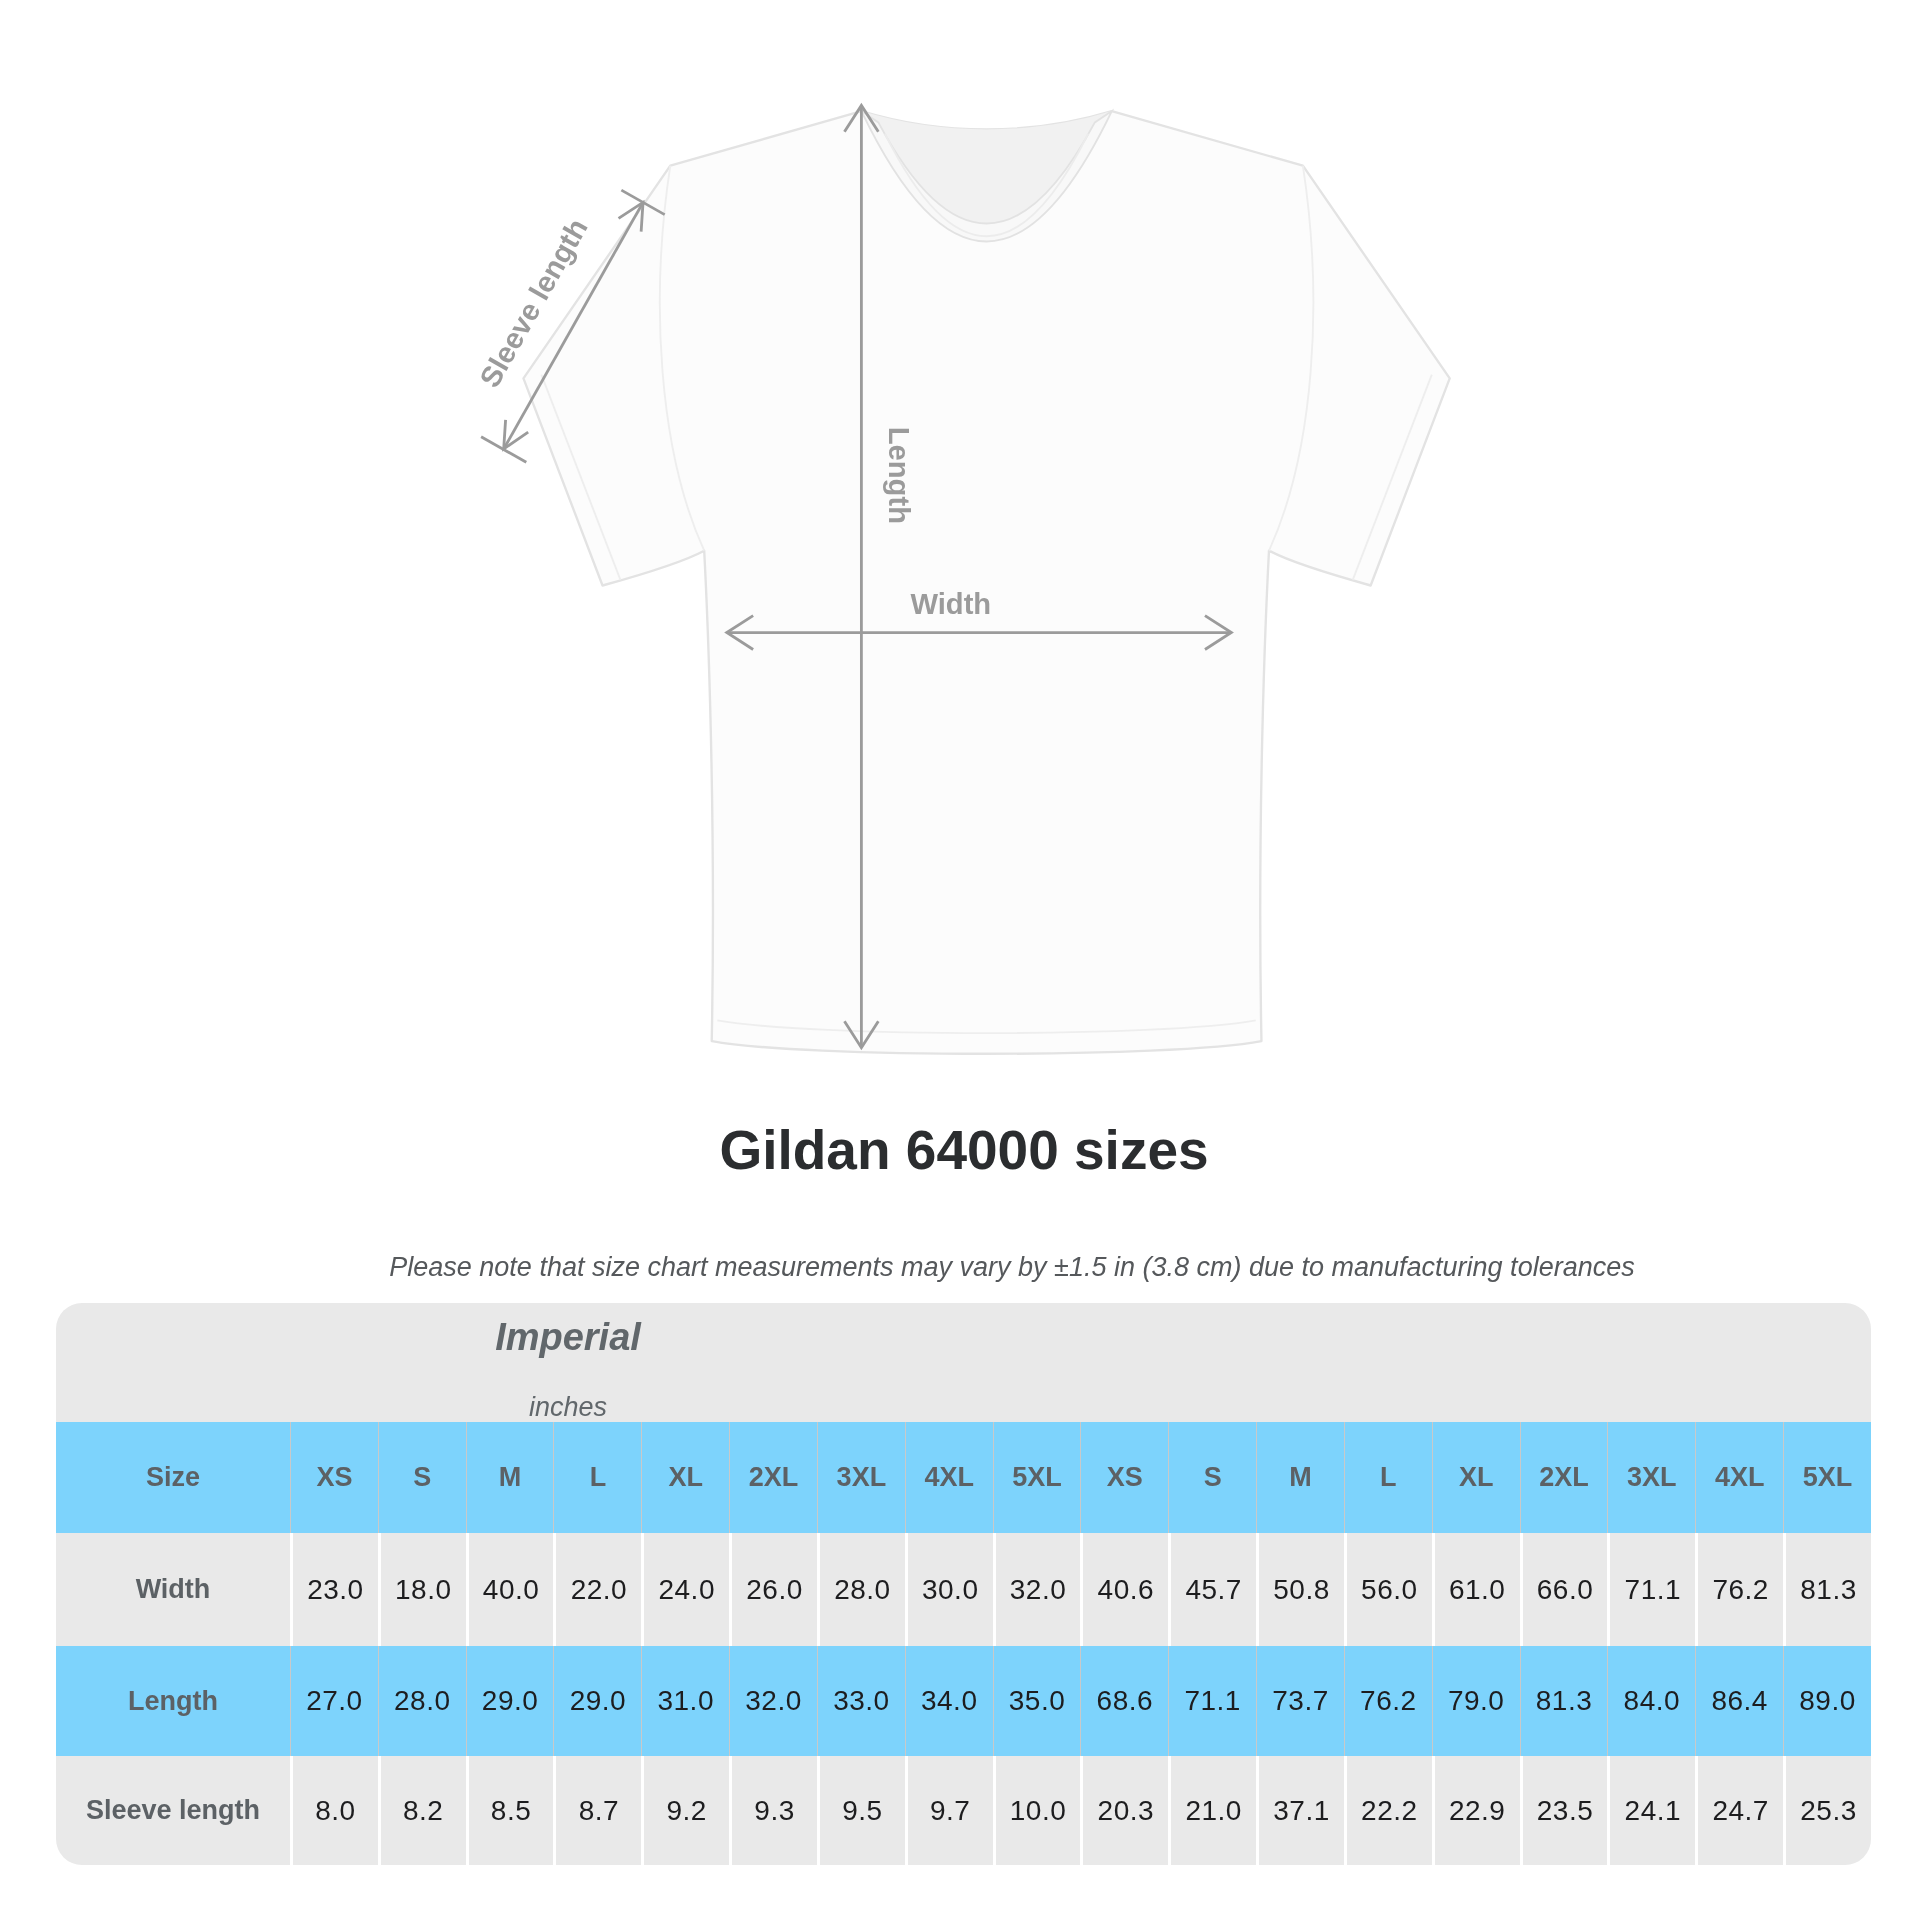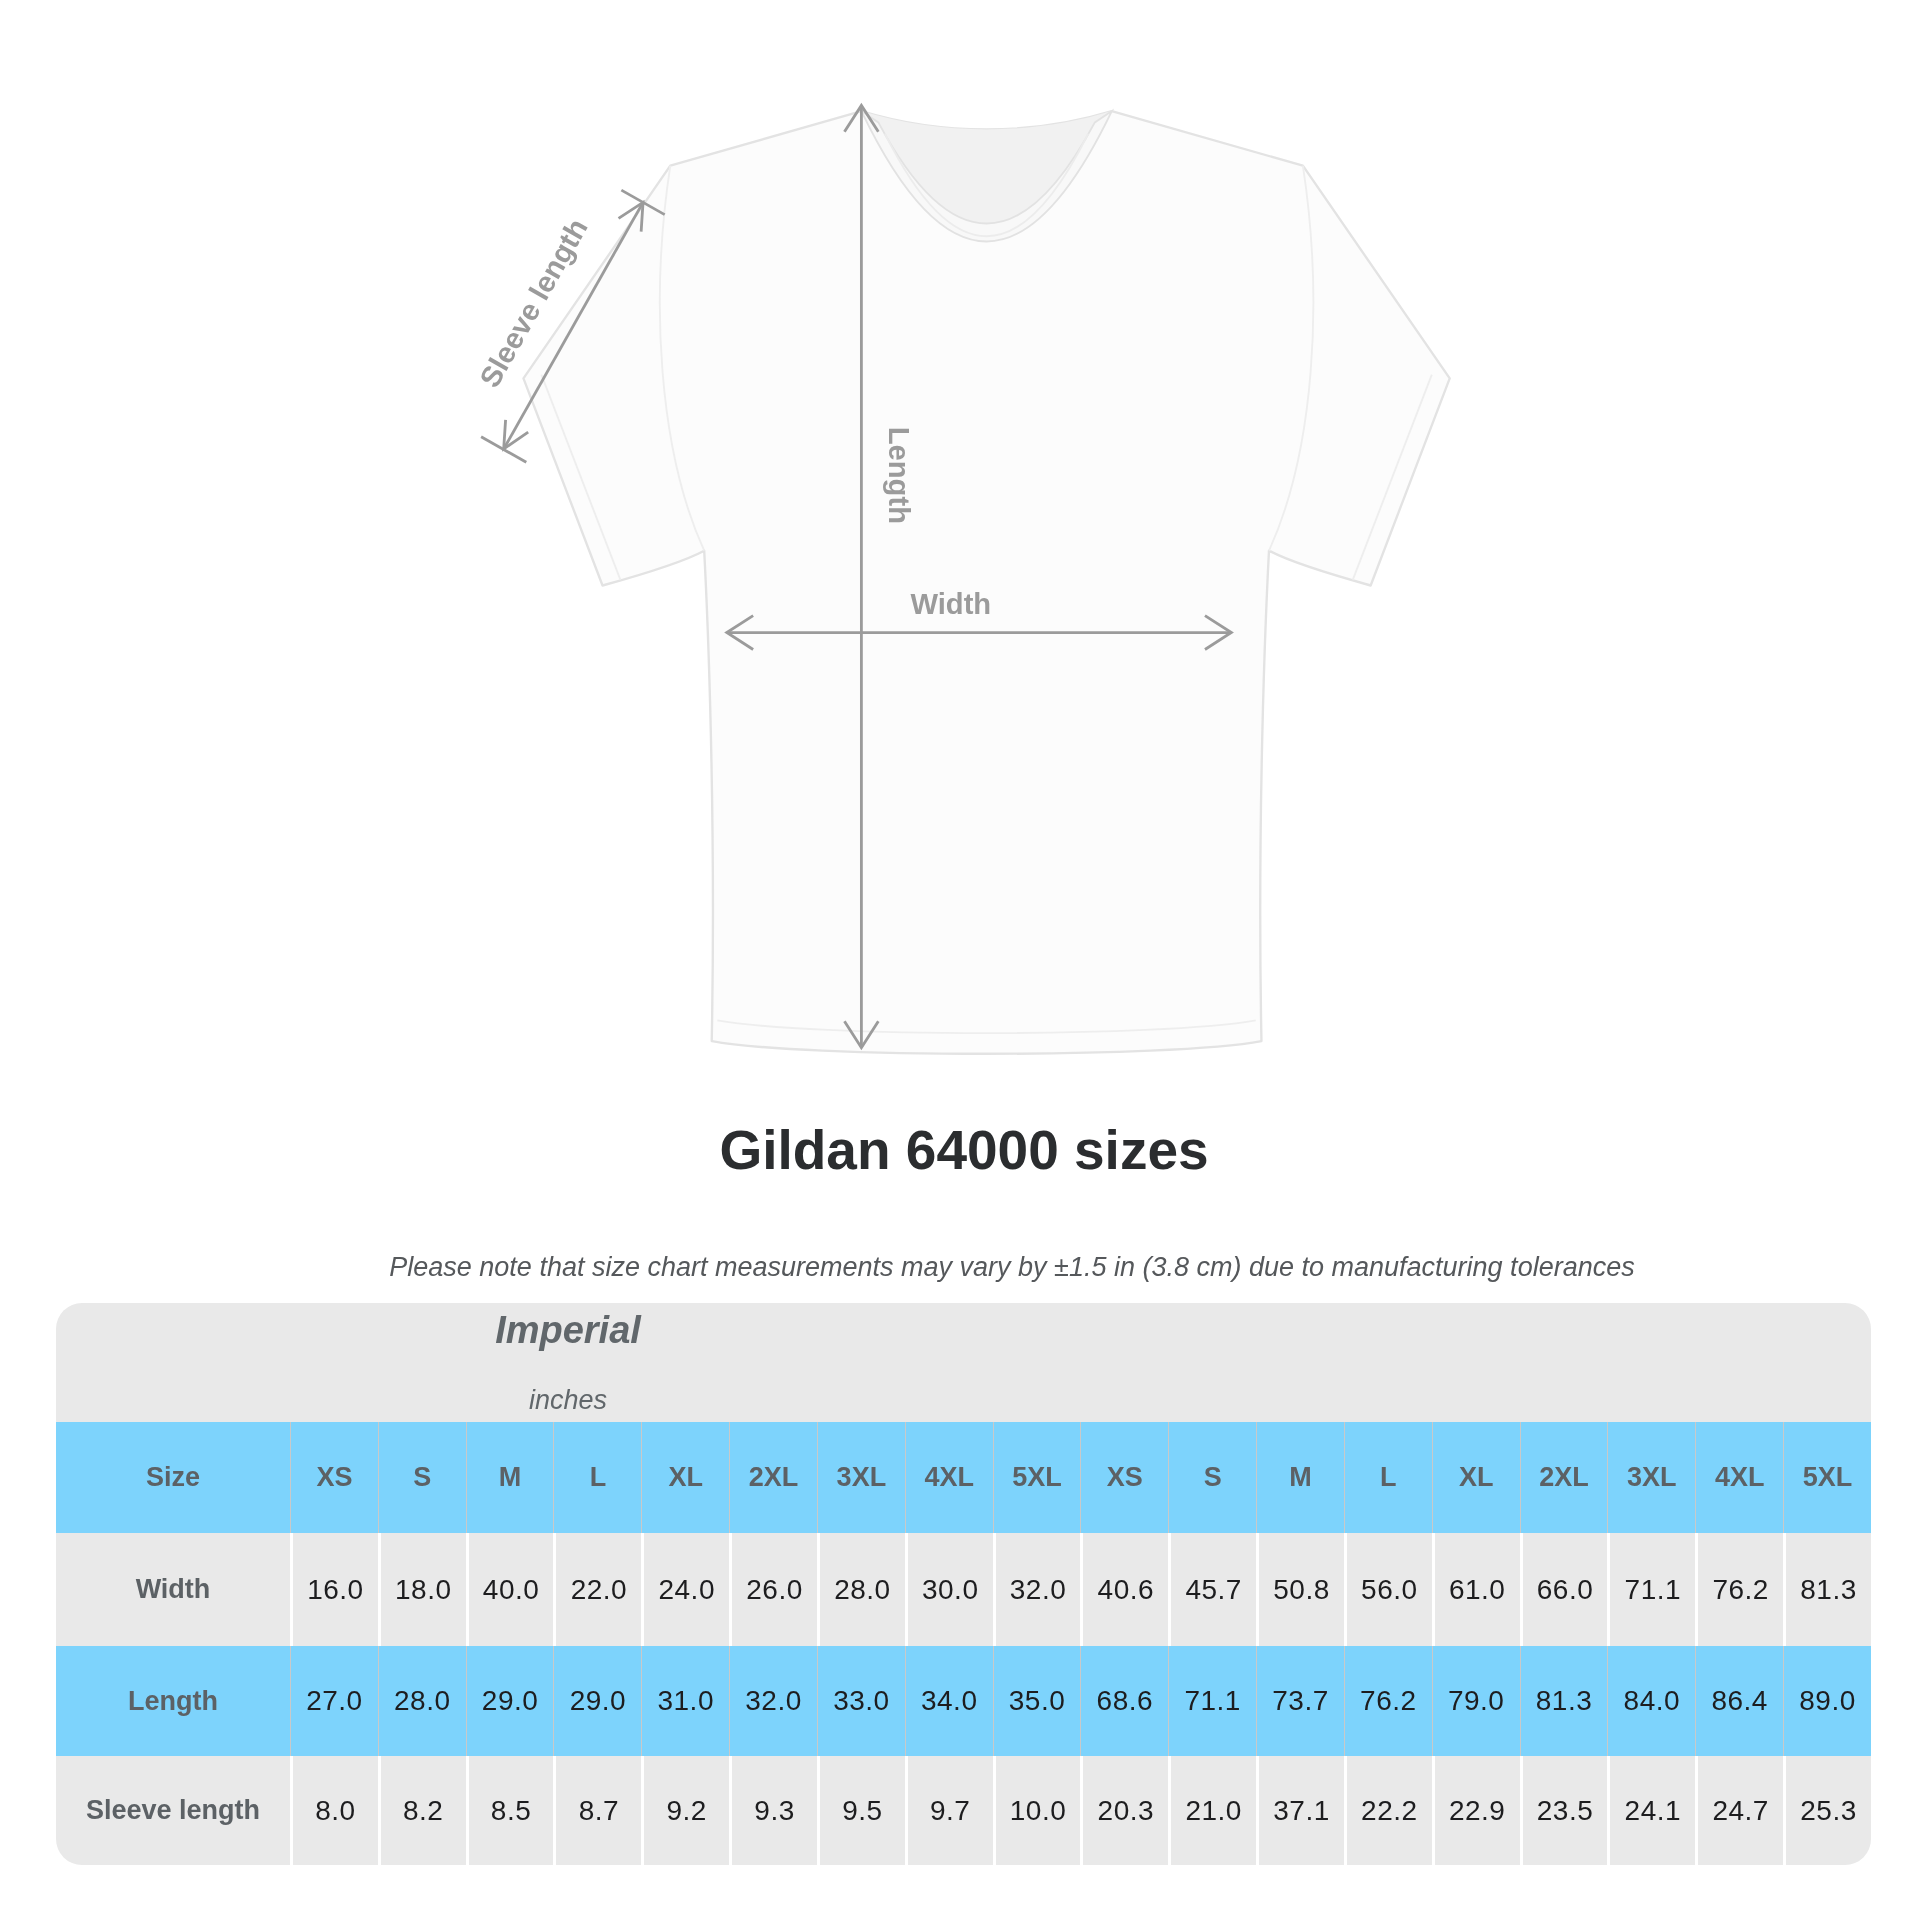--- a/index.html
+++ b/index.html
@@ -18,21 +18,21 @@
   .page-subtitle{
     position:absolute;left:0;top:1248px;width:100%;text-align:center;
     font-size:27px;font-style:italic;color:#55585b;line-height:38px;padding-left:48px;
   }
   
   .panel{position:absolute;left:56px;top:1303px;width:1815px;}
   .band{
     height:119px;background:#e9e9e9;border-radius:26px 26px 0 0;
     display:flex;align-items:stretch;
   }
-  .unit-group{display:flex;flex-direction:column;align-items:center;justify-content:center;gap:7.5px;}
+  .unit-group{display:flex;flex-direction:column;align-items:center;justify-content:flex-end;gap:7.5px;}
   .unit-group.imperial{width:1024px;}
   .unit-group.metric{flex:1;}
   .unit-name{font-size:38px;font-weight:bold;font-style:italic;color:#61676b;line-height:41px;}
   .unit-sub{font-size:27px;font-style:italic;color:#61676b;line-height:30px;margin-top:27px;}
   .trow{display:flex;align-items:stretch;}
   .trow .cell{
     flex:1 1 0;display:flex;align-items:center;justify-content:center;
     box-sizing:border-box;min-width:0;
   }
   .trow .cell.rowlabel{flex:0 0 234px;}
@@ -137,21 +137,21 @@
       <div class="cell hdr">L</div>
       <div class="cell hdr">XL</div>
       <div class="cell hdr">2XL</div>
       <div class="cell hdr">3XL</div>
       <div class="cell hdr">4XL</div>
       <div class="cell hdr">5XL</div>
     </div>
 
     <div class="trow gray row-width">
       <div class="cell rowlabel hdr">Width</div>
-      <div class="cell val">16.0</div>
+      <div class="cell val">23.0</div>
       <div class="cell val">18.0</div>
       <div class="cell val">40.0</div>
       <div class="cell val">22.0</div>
       <div class="cell val">24.0</div>
       <div class="cell val">26.0</div>
       <div class="cell val">28.0</div>
       <div class="cell val">30.0</div>
       <div class="cell val">32.0</div>
       <div class="cell val">40.6</div>
       <div class="cell val">45.7</div>

